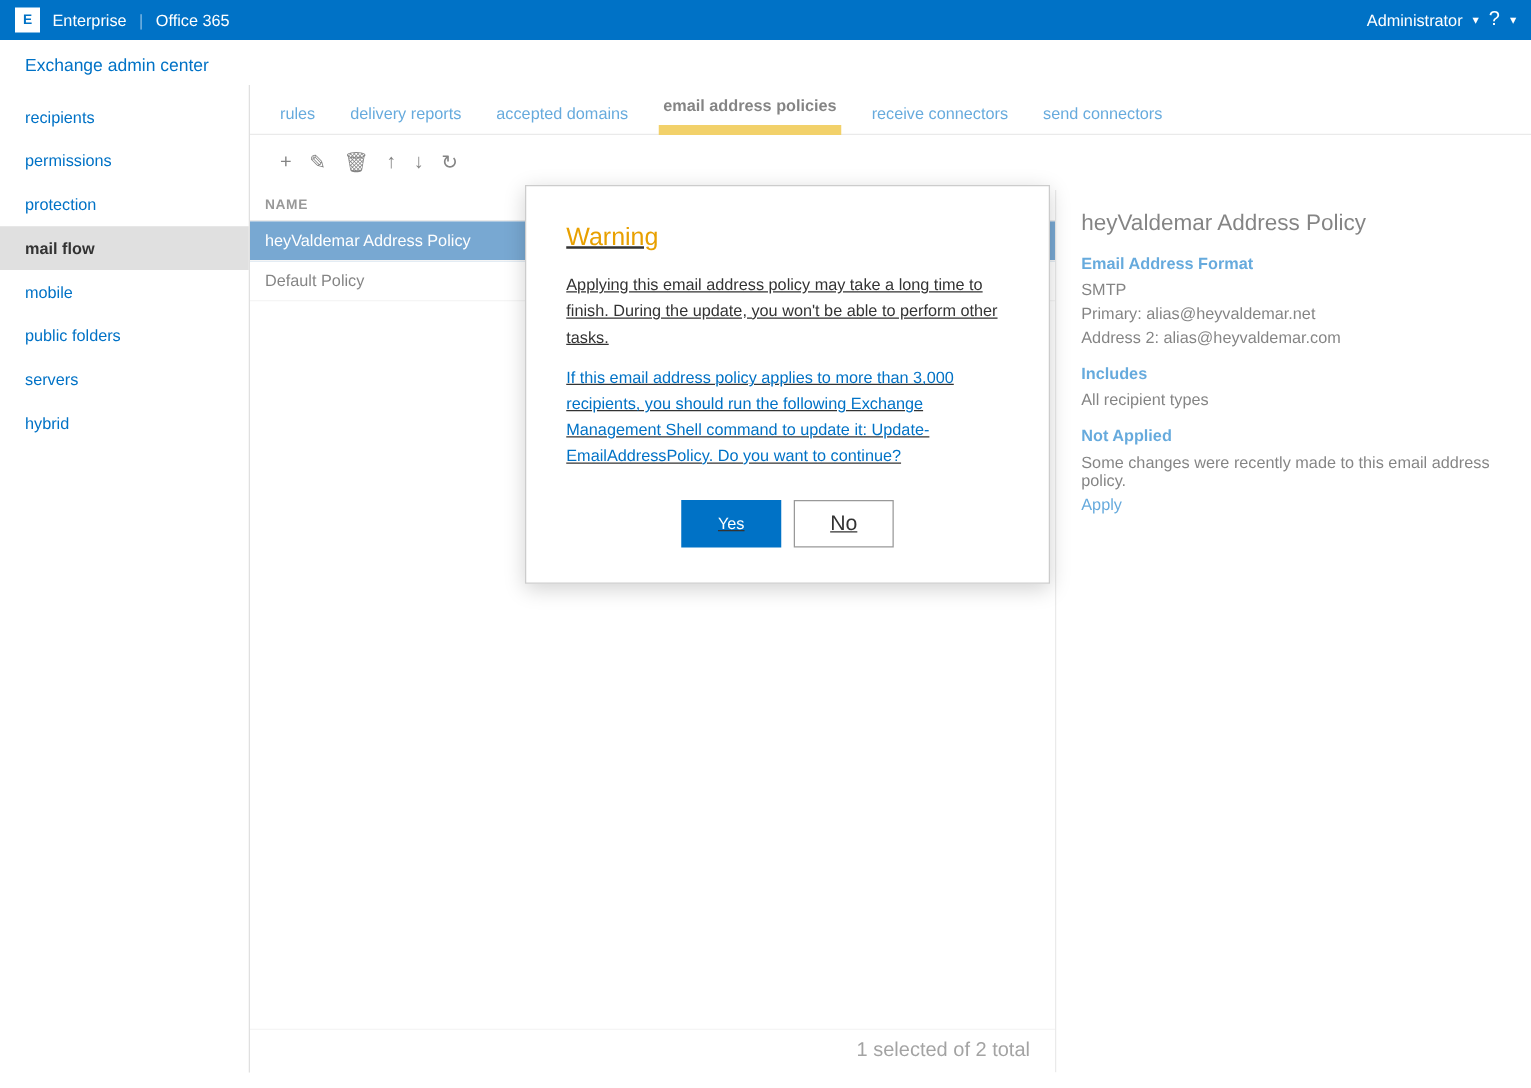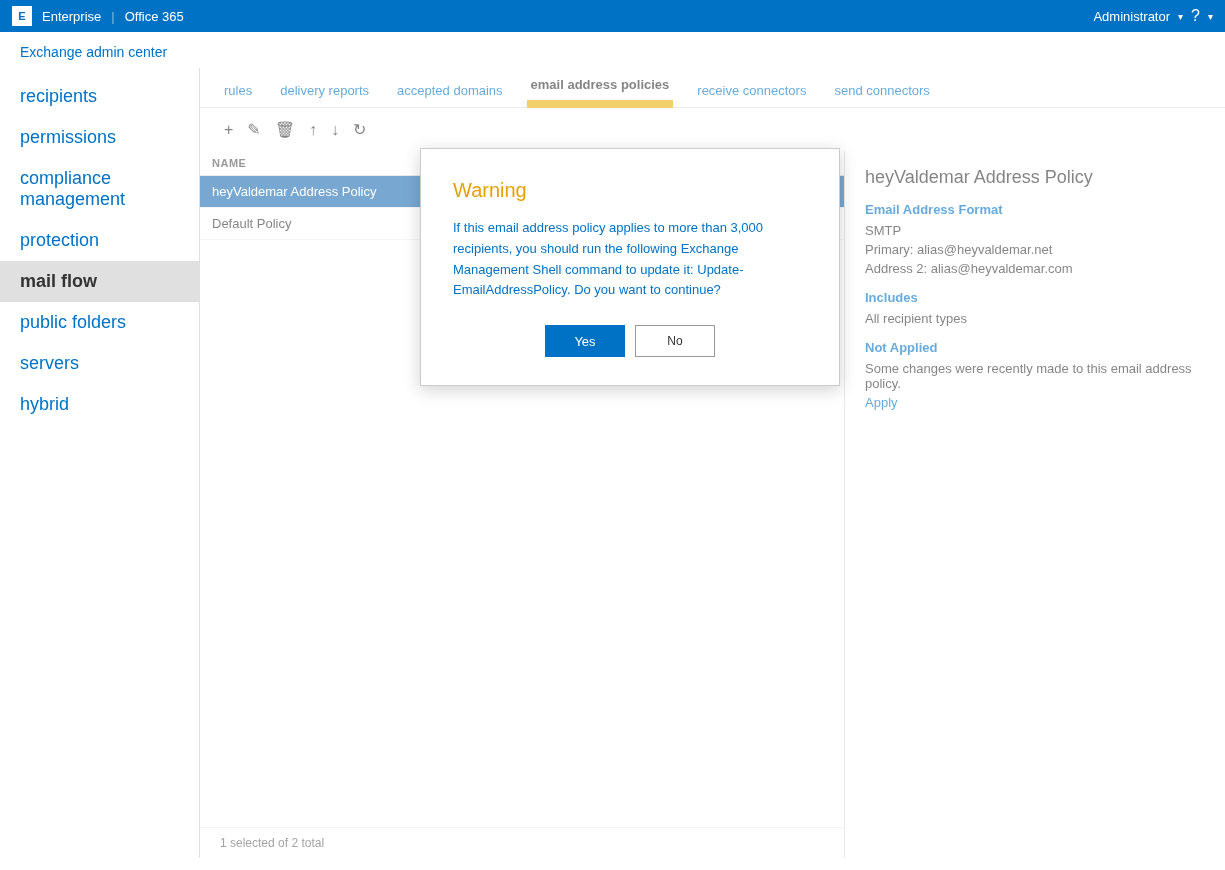--- a/index.html
+++ b/index.html
@@ -32,21 +32,21 @@
     #sidebar {
       width: 200px;
       border-right: 1px solid #e0e0e0;
       padding-top: 8px;
       flex-shrink: 0;
     }
     .sidebar-item {
       padding: 10px 20px;
       cursor: pointer;
       color: #0072c6;
-      font-size: 18px;
+      font-size: 13px;
       display: block;
     }
     .sidebar-item.active { background: #e0e0e0; color: #333; font-weight: 600; cursor: default; }
 
     
     #content { flex: 1; display: flex; flex-direction: column; overflow: hidden; position: relative; }
 
     
     #tabs {
       display: flex;
@@ -105,40 +105,41 @@
       letter-spacing: 0.5px;
     }
     #data-table tbody td {
       padding: 8px 12px;
       border-bottom: 1px solid #eee;
       font-size: 13px;
     }
     #data-table tbody tr.selected td { background: #1e6eb5; color: #fff; }
 
     
-    #table-footer { padding: 8px 20px; font-size: 12px; color: #666; border-top: 1px solid #eee; text-align: left; }
+    #table-footer { padding: 8px 20px; font-size: 16px; color: #666; border-top: 1px solid #eee; text-align: right; }
 
     
     #detail-panel { width: 380px; padding: 16px 20px; overflow-y: auto; }
     #detail-title { font-size: 18px; font-weight: 300; color: #333; margin-bottom: 14px; }
     .detail-section-title { font-size: 13px; font-weight: 600; color: #0072c6; margin-bottom: 6px; margin-top: 14px; }
     .detail-value { font-size: 13px; color: #333; margin-bottom: 4px; }
     .detail-link { color: #0072c6; cursor: pointer; font-size: 13px; }
 
     
     #dialog-overlay {
       position: absolute;
       top: 0; left: 0; right: 0; bottom: 0;
       background: rgba(255,255,255,0.4);
       display: flex;
       align-items: flex-start;
       justify-content: flex-start;
       padding-top: 80px;
       padding-left: 220px;
       z-index: 100;
+      text-decoration: underline;
     }
     #dialog-box {
       background: #fff;
       border: 1px solid #ccc;
       box-shadow: 0 4px 16px rgba(0,0,0,0.18);
       width: 420px;
       padding: 30px 32px 28px 32px;
     }
     #dialog-warning-title { color: #e8a000; font-size: 20px; font-weight: 300; margin-bottom: 16px; }
     #dialog-body { font-size: 13px; color: #333; line-height: 1.6; margin-bottom: 16px; }
@@ -151,21 +152,21 @@
       padding: 8px 28px;
       font-size: 13px;
       cursor: pointer;
       min-width: 80px;
     }
     .dialog-btn-no {
       background: #fff;
       color: #333;
       border: 1px solid #999;
       padding: 8px 28px;
-      font-size: 12px;
+      font-size: 17px;
       cursor: pointer;
       min-width: 80px;
     }
   </style>
 </head>
 <body>
 
 <div id="topbar">
   <div id="topbar-left">
     <div id="topbar-logo">
@@ -185,23 +186,23 @@
 
 <div id="main-title-bar">
   <h1 id="main-title">Exchange admin center</h1>
 </div>
 
 <div id="layout">
 
   <div id="sidebar">
     <a class="sidebar-item">recipients</a>
     <a class="sidebar-item">permissions</a>
-    <a class="sidebar-item">compliance management</a>
     <a class="sidebar-item">protection</a>
     <a class="sidebar-item active">mail flow</a>
+    <a class="sidebar-item">mobile</a>
     <a class="sidebar-item">public folders</a>
     <a class="sidebar-item">servers</a>
     <a class="sidebar-item">hybrid</a>
   </div>
 
   <div id="content">
 
     <div id="tabs">
       <span class="tab-item">rules</span>
       <span class="tab-item">delivery reports</span>
@@ -260,20 +261,21 @@
         <div class="detail-value">Some changes were recently made to this email address policy.</div>
         <a class="detail-link">Apply</a>
       </div>
 
     </div>
 
     <div id="dialog-overlay">
       <div id="dialog-box">
         <div id="dialog-warning-title">Warning</div>
         <div id="dialog-body">
+          <p style="margin-bottom:12px;">Applying this email address policy may take a long time to finish. During the update, you won't be able to perform other tasks.</p>
           <p>
             <span class="highlight">If this email address policy applies to more than 3,000 recipients, you should run the following Exchange Management Shell command to update it: Update-EmailAddressPolicy. Do you want to continue?</span>
           </p>
         </div>
         <div id="dialog-buttons">
           <button class="dialog-btn-yes">Yes</button>
           <button class="dialog-btn-no">No</button>
         </div>
       </div>
     </div>

